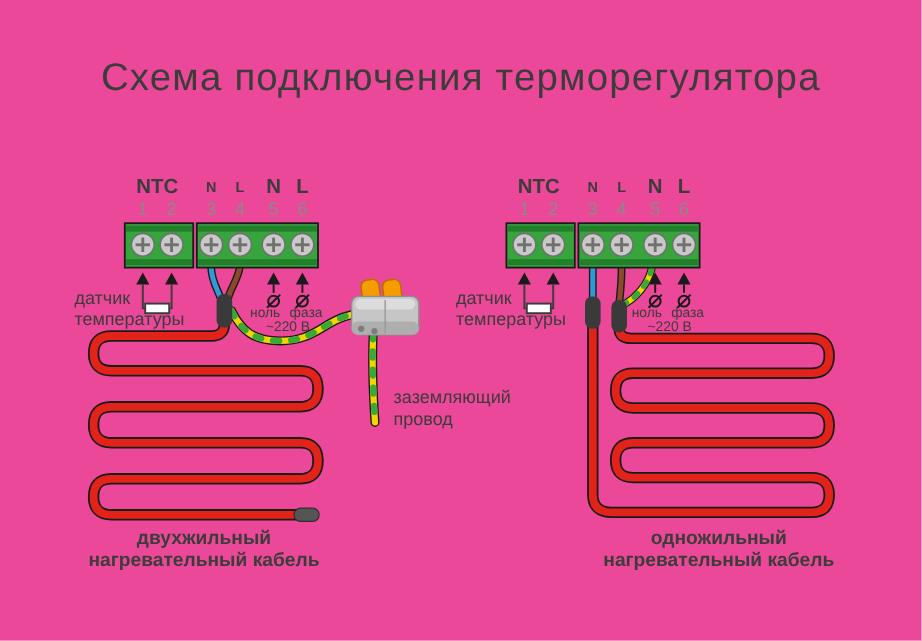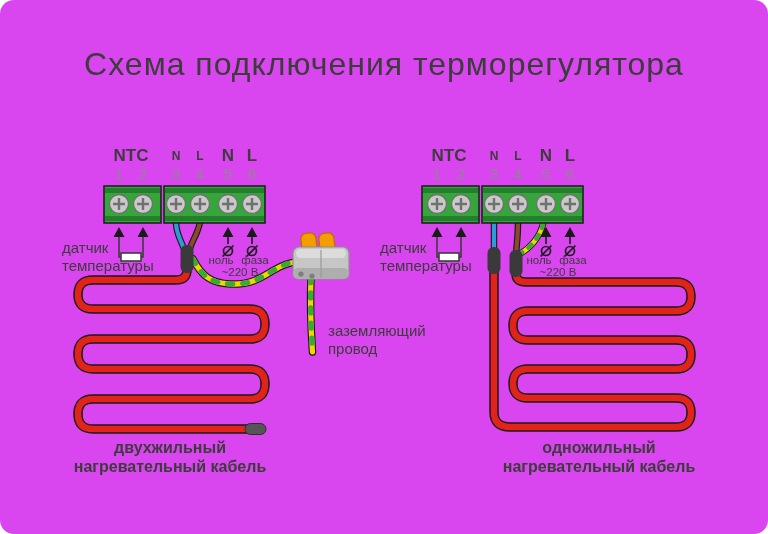--- a/index.html
+++ b/index.html
@@ -1,18 +1,18 @@
 <!DOCTYPE html>
 <html><head>
 <meta charset="utf-8">
 <style>
   html,body { margin:0; padding:0; background:#ffffff; }
   .page {
-    position:relative; width:768px; height:534px; background:#d946ef;
-    overflow:hidden; font-family:"Liberation Sans", sans-serif;border-radius:14px;
+    position:relative; width:768px; height:534px; background:#ec4899;
+    overflow:hidden; font-family:"Liberation Sans", sans-serif;
   }
   .title {
     position:absolute; left:0; right:0; top:46px; text-align:center;
     font-size:32px; letter-spacing:1px; color:#3c3c3b; font-weight:400;
   }
   svg.diagram { position:absolute; left:0; top:0; }
   svg text { font-family:"Liberation Sans", sans-serif; fill:#3c3c3b; }
   .t-big   { font-size:17px; font-weight:bold; }
   .t-small { font-size:12px; font-weight:bold; }
   .t-num   { font-size:15px; fill:#8a8a8a; }

